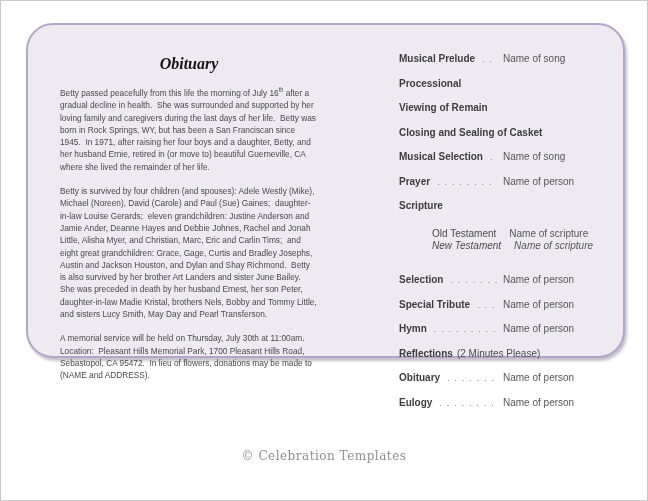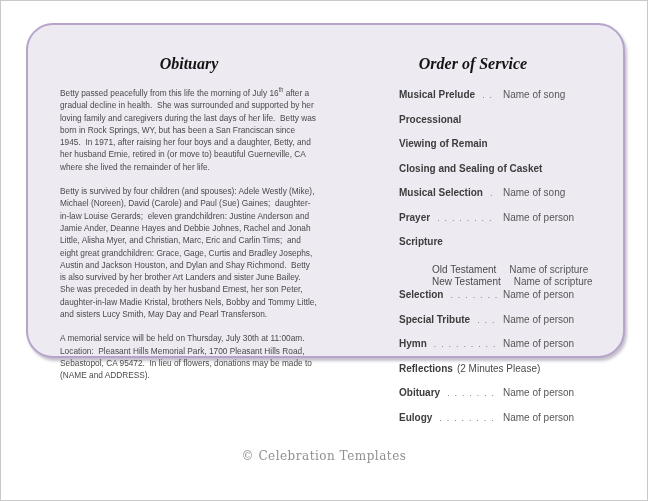--- a/index.html
+++ b/index.html
@@ -88,21 +88,21 @@
     flex: 0 0 88px;
     color: #565656;
     white-space: nowrap;
   }
   .oos-row.group-head { margin-bottom: 16px; }
   .oos-row.sub {
     padding-left: 33px;
     margin-bottom: 0;
   }
   .oos-row.sub .lbl { font-weight: normal; color: #4a4a4a; }
-  .oos-row.sub.last { margin-bottom: 1px; }
+  .oos-row.sub.last { margin-bottom: 22px; font-style: italic; }
   
   .watermark {
     position: absolute;
     left: 0; right: 0;
     top: 448px;
     text-align: center;
     font-family: "DejaVu Serif", serif;
     font-size: 12px;
     letter-spacing: 0.5px;
     color: #8f8f8f;
@@ -118,21 +118,20 @@
     <div class="col-left">
       <h2 class="panel-title">Obituary</h2>
       <div class="body-copy">
         <p><span>Betty passed peacefully from this life the morning of July 16</span><sup>th</sup><span> after a gradual decline in health.  She was surrounded and supported by her loving family and caregivers during the last days of her life.  Betty was born in Rock Springs, WY, but has been a San Franciscan since 1945.  In 1971, after raising her four boys and a daughter, Betty, and her husband Ernie, retired in (or move to) beautiful Guerneville, CA where she lived the remainder of her life.</span></p>
         <p>Betty is survived by four children (and spouses): Adele Westly (Mike), Michael (Noreen), David (Carole) and Paul (Sue) Gaines;  daughter-in-law Louise Gerards;  eleven grandchildren: Justine Anderson and Jamie Ander, Deanne Hayes and Debbie Johnes, Rachel and Jonah Little, Alisha Myer, and Christian, Marc, Eric and Carlin Tims;  and eight great grandchildren: Grace, Gage, Curtis and Bradley Josephs, Austin and Jackson Houston, and Dylan and Shay Richmond.  Betty is also survived by her brother Art Landers and sister June Bailey.  She was preceded in death by her husband Ernest, her son Peter, daughter-in-law Madie Kristal, brothers Nels, Bobby and Tommy Little, and sisters Lucy Smith, May Day and Pearl Transferson.</p>
         <p>A memorial service will be held on Thursday, July 30th at 11:00am.  Location:  Pleasant Hills Memorial Park, 1700 Pleasant Hills Road, Sebastopol, CA 95472.  In lieu of flowers, donations may be made to (NAME and ADDRESS).</p>
       </div>
     </div>
 
     <div class="col-right">
-      <h2 class="panel-title">Order of Service</h2>
 
       <div class="oos-row">
         <span class="lbl">Musical Prelude</span>
         <span class="dots">. . . . . . . . . . . . . . . . . . . . . . . . . . . . . . . . . . . . . . . . . . . . . . . . . . . . . . . . . . . .</span>
         <span class="val">Name of song</span>
       </div>
 
       <div class="oos-row">
         <span class="lbl">Processional</span>
       </div>

